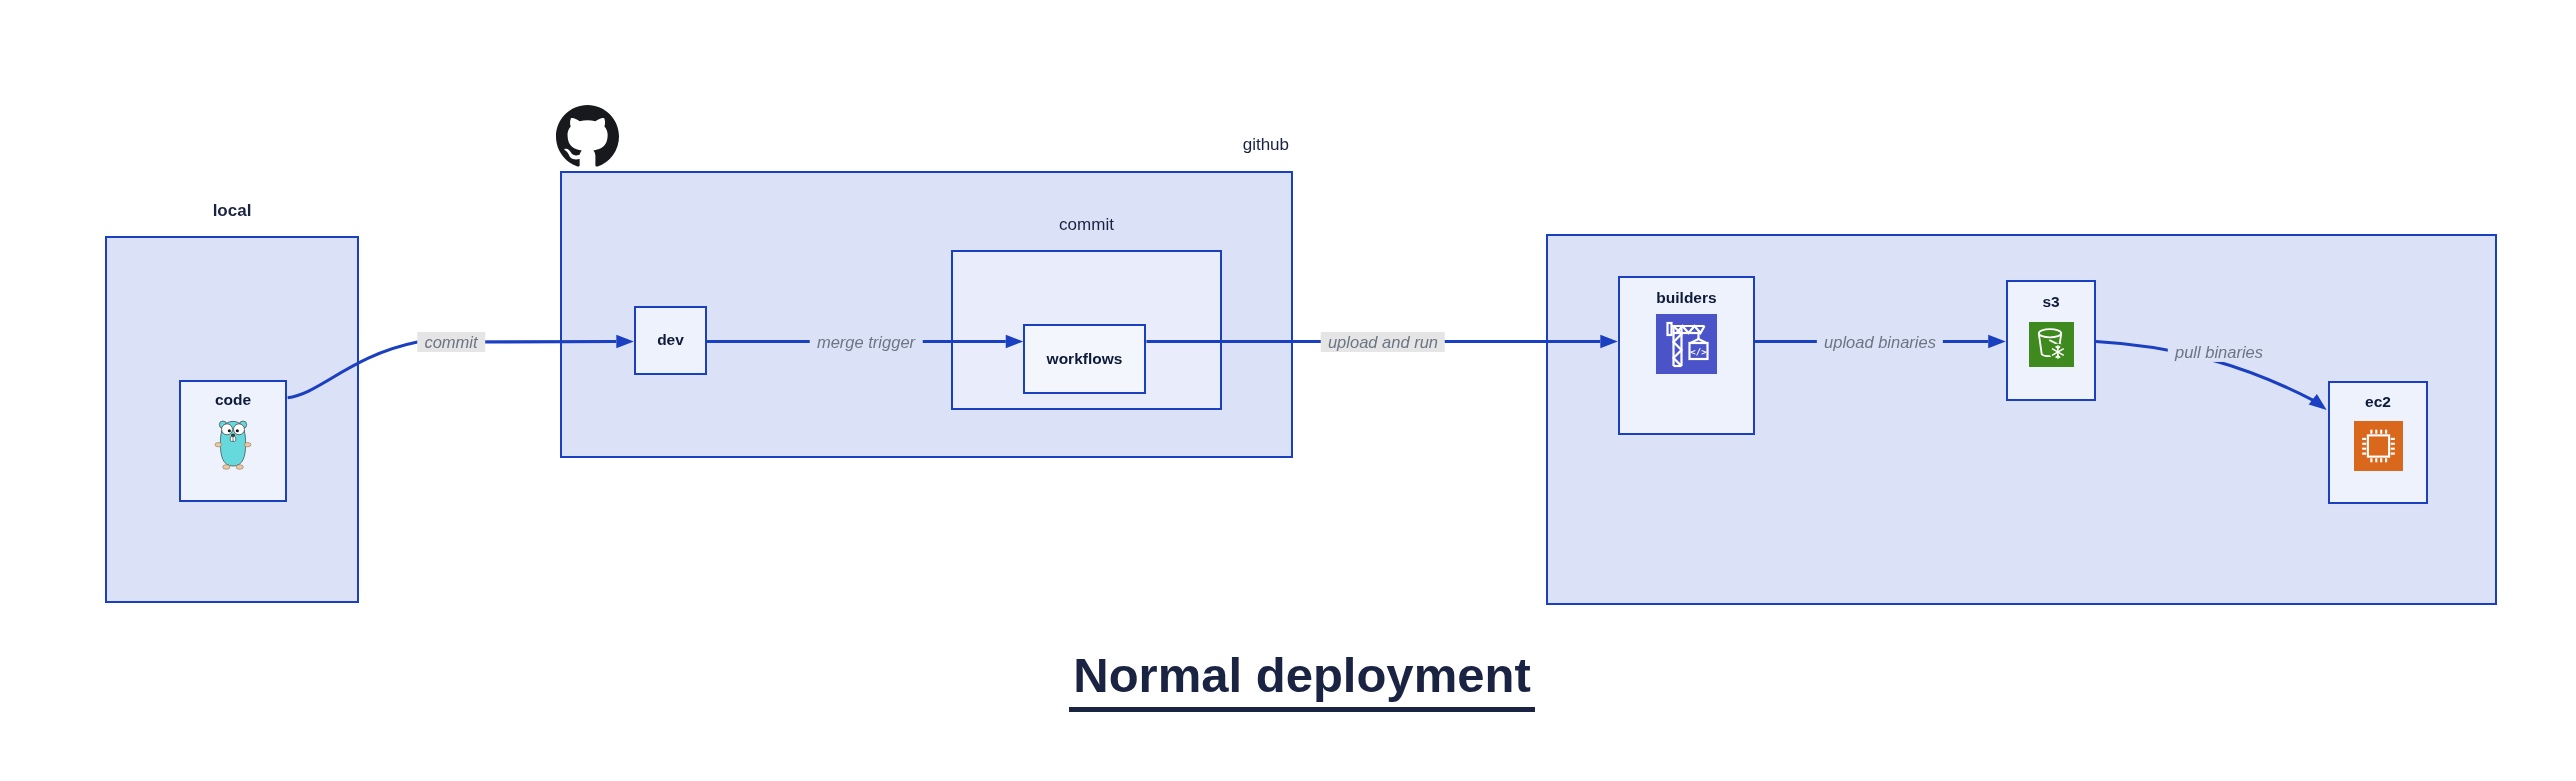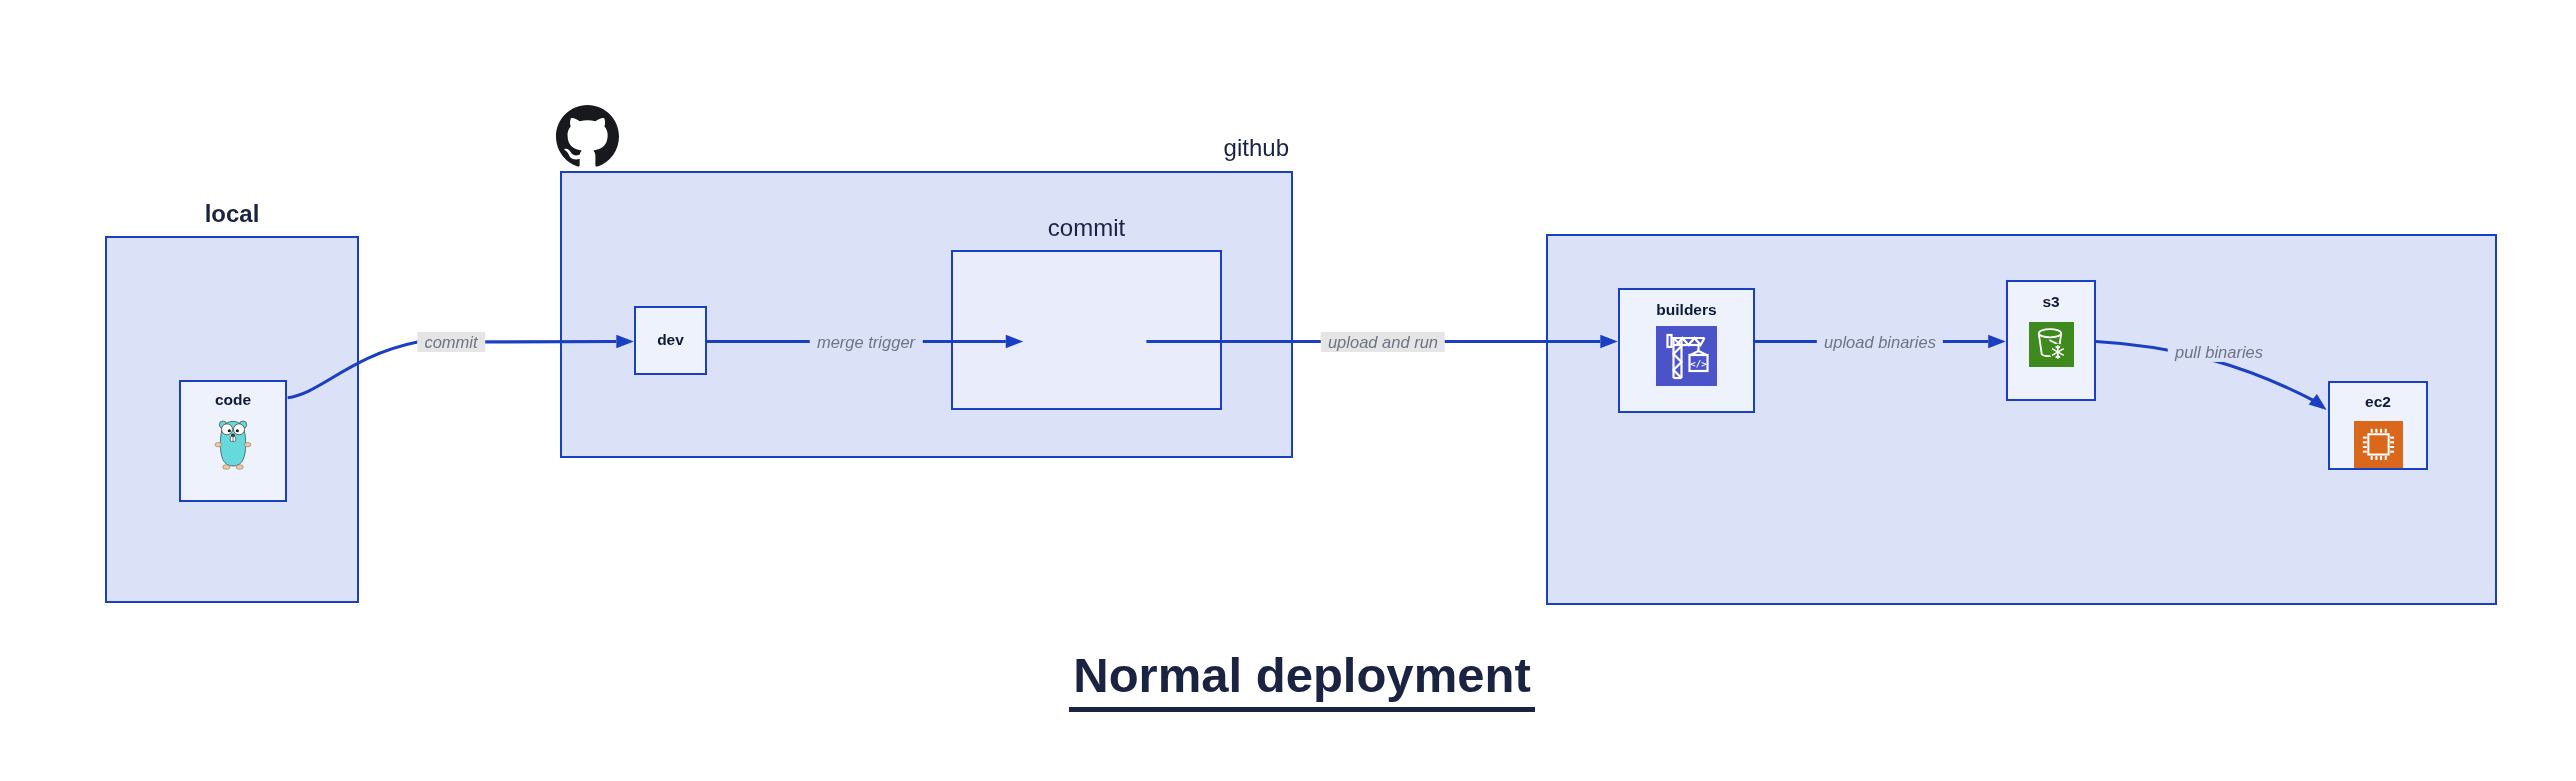--- a/index.html
+++ b/index.html
@@ -25,35 +25,35 @@
   }
   
   .grp{position:absolute;border:2.6px solid var(--accent);box-sizing:border-box;}
   .grp.outer{background:var(--fill-outer);}
   .grp.mid{background:var(--fill-mid);}
   #box-local  {left:105px;top:236px;width:254px;height:367px;}
   #box-github {left:560px;top:171px;width:733px;height:287px;}
   #box-master {left:951px;top:250px;width:271px;height:160px;}
   #box-aws    {left:1546px;top:234px;width:951px;height:371px;}
   
-  .grp-label{position:absolute;color:var(--text-label);font-size:24px;line-height:1;white-space:nowrap;}
+  .grp-label{position:absolute;color:var(--text-label);font-size:17px;line-height:1;white-space:nowrap;}
   #label-local {left:105px;top:202px;width:254px;text-align:center;font-weight:600;}
   #label-github{left:560px;top:136px;width:729px;text-align:right;}
   #label-master{left:951px;top:216px;width:271px;text-align:center;}
   #label-aws   {left:1546px;top:204px;width:951px;text-align:center;}
   
   .node{position:absolute;border:2.6px solid var(--accent);box-sizing:border-box;
         background:var(--fill-leaf);display:flex;flex-direction:column;align-items:center;}
   .node.centered{justify-content:center;}
   #node-code     {left:179px;top:380px;width:108px;height:122px;padding-top:8.8px;}
   #node-dev      {left:634px;top:306px;width:73px;height:69px;}
   #node-workflows{left:1023px;top:324px;width:123px;height:70px;background:var(--fill-leaf-light);}
-  #node-builders {left:1618px;top:288px;width:137px;height:125px;padding-top:11.3px;}
+  #node-builders {left:1618px;top:276px;width:137px;height:159px;padding-top:11.3px;}
   #node-s3       {left:2006px;top:280px;width:90px;height:121px;padding-top:11.3px;}
-  #node-ec2      {left:2328px;top:381px;width:100px;height:89px;padding-top:10.3px;}
+  #node-ec2      {left:2328px;top:381px;width:100px;height:123px;padding-top:10.3px;}
   .node-label{color:var(--text-dark);font-size:15.5px;font-weight:700;line-height:1.2;white-space:nowrap;}
   
   .icon-tile{display:block;}
   #gopher-icon{margin-top:8.2px;}
   #builders-icon{margin-top:6.2px;}
   #s3-icon{margin-top:10.3px;}
   #ec2-icon{margin-top:9.3px;}
   
   #github-logo{position:absolute;left:556px;top:105px;width:63px;height:63px;}
   #github-logo path{fill:var(--github-logo);}
@@ -120,20 +120,23 @@
       <rect x="27" y="23.5" width="6" height="4.6" rx="2.2" fill="#4a3428"></rect>
       <rect x="26" y="28" width="8" height="7" rx="1.5" fill="#ffffff" stroke="#2e2e2e" stroke-width="0.9"></rect>
       <line x1="30" y1="28" x2="30" y2="35" stroke="#2e2e2e" stroke-width="0.9"></line>
     </svg>
   </div>
 
   <div class="node centered" id="node-dev">
     <span class="node-label">dev</span>
   </div>
 
+  <div class="node centered" id="node-workflows">
+    <span class="node-label">workflows</span>
+  </div>
 
   <div class="node" id="node-builders">
     <span class="node-label">builders</span>
     <svg id="builders-icon" class="icon-tile tile-builders" width="61" height="60" viewBox="0 0 60 60">
       <g class="white-stroke" stroke-width="2.2">
         <rect x="11" y="9" width="4" height="12"></rect>
         <line x1="17" y1="12" x2="17" y2="52"></line>
         <line x1="25" y1="12" x2="25" y2="52"></line>
         <path d="M17,12 L25,20 L17,28 L25,36 L17,44 L25,52"></path>
         <line x1="17" y1="52" x2="25" y2="52"></line>

